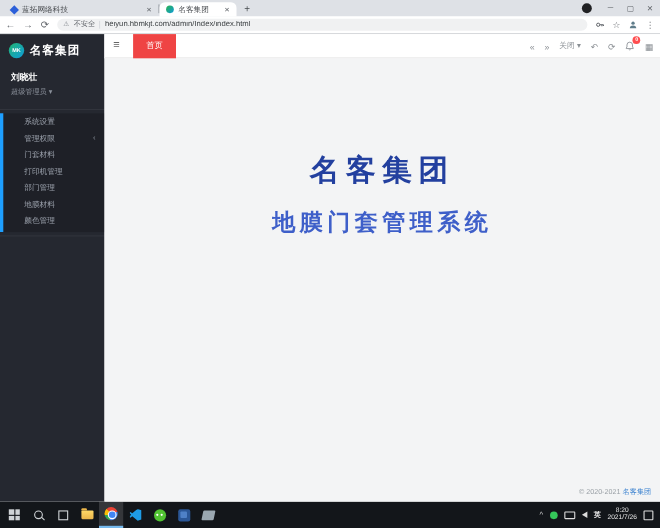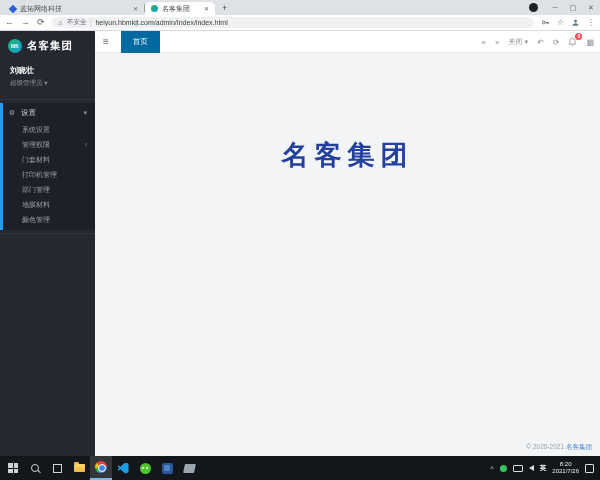--- a/index.html
+++ b/index.html
@@ -46,21 +46,21 @@
   .nav-label { flex:1; white-space:nowrap; }
   .nav-caret { font-size:7px; color:#8b919b; }
   .nav-divider { height:1px; background:rgba(255,255,255,.06); margin:3px 0; }
   .group-settings { background:rgba(0,0,0,.18); box-shadow:inset 3px 0 0 #1e9fff; padding-bottom:3px; }
   .sub-item { height:15px; display:flex; align-items:center; padding:0 8px 0 22px; font-size:7px; color:#9aa0ab; }
   .sub-label { flex:1; white-space:nowrap; }
 
   .main { flex:1; display:flex; flex-direction:column; background:#f3f4f5; min-width:0; }
   .admin-header { height:22px; background:#fff; border-bottom:1px solid #ececec; display:flex; align-items:center; position:relative; flex:none; }
   .hamburger { font-size:10px; color:#666; padding:0 8px; }
-  .home-tab { height:22px; background:#0369a1; color:#fff; font-size:7.5px; display:flex; align-items:center; padding:0 12px; margin-left:4px; }
+  .home-tab { height:22px; background:#ef4444; color:#fff; font-size:7.5px; display:flex; align-items:center; padding:0 12px; margin-left:4px; }
   .header-right { position:absolute; right:6px; top:0; height:22px; display:flex; align-items:center; gap:9px; color:#8a8f94; font-size:8px; }
   .hr-txt { font-size:7px; display:flex; align-items:center; gap:2px; }
   .bell-wrap { position:relative; display:flex; }
   .badge { position:absolute; top:-4px; right:-5px; background:#ff4d4f; color:#fff; font-size:5px; line-height:7px; min-width:7px; border-radius:4px; text-align:center; padding:0 1px; font-weight:bold; }
 
   .content { flex:1; position:relative; text-align:center; }
   .big-title { margin-top:84px; font-size:27px; font-weight:bold; color:#23409f; letter-spacing:6px; }
   .sub-title { margin-top:15px; font-size:21px; font-weight:bold; color:#3e5fc9; letter-spacing:4px; }
   .copyright { position:absolute; right:8px; bottom:4px; font-size:6.5px; color:#9aa0a6; }
   .copyright .company { color:#3b82d0; margin-left:2px; }
@@ -146,25 +146,20 @@
     <div class="logo-row">
       <span class="logo-badge">MK</span>
       <span class="logo-text">名客集团</span>
     </div>
     <div class="user-block">
       <div class="user-name">刘晓壮</div>
       <div class="user-role"><span>超级管理员</span> <span>▾</span></div>
     </div>
     <div class="nav-divider"></div>
     <div class="group-settings">
-      <div class="nav-item">
-        <span class="nav-ico">⚙</span>
-        <span class="nav-label">设置</span>
-        <span class="nav-caret">▾</span>
-      </div>
       <div class="sub-item">
         <span class="sub-label">系统设置</span>
       </div>
       <div class="sub-item">
         <span class="sub-label">管理权限</span>
         <span class="nav-caret">‹</span>
       </div>
       <div class="sub-item">
         <span class="sub-label">门套材料</span>
       </div>
@@ -202,20 +197,21 @@
               <path d="M8 1.5a4.5 4.5 0 0 0-4.5 4.5v3.2L2.3 11v.8h11.4V11l-1.2-1.8V6A4.5 4.5 0 0 0 8 1.5z" fill="none" stroke="#8a8f94" stroke-width="1.4"></path>
               <path d="M6.6 13.2a1.5 1.2 0 0 0 2.8 0" fill="none" stroke="#8a8f94" stroke-width="1.4"></path>
             </svg>
           <span class="badge">0</span>
         </span>
         <span>▦</span>
       </div>
     </div>
     <div class="content">
       <div class="big-title">名客集团</div>
+      <div class="sub-title">地膜门套管理系统</div>
       <div class="copyright">
         <span>© 2020-2021</span><span class="company">名客集团</span>
       </div>
     </div>
   </div>
 </div>
 
 <div class="taskbar">
   <div class="tb-cell">
       <span class="ic-start">

